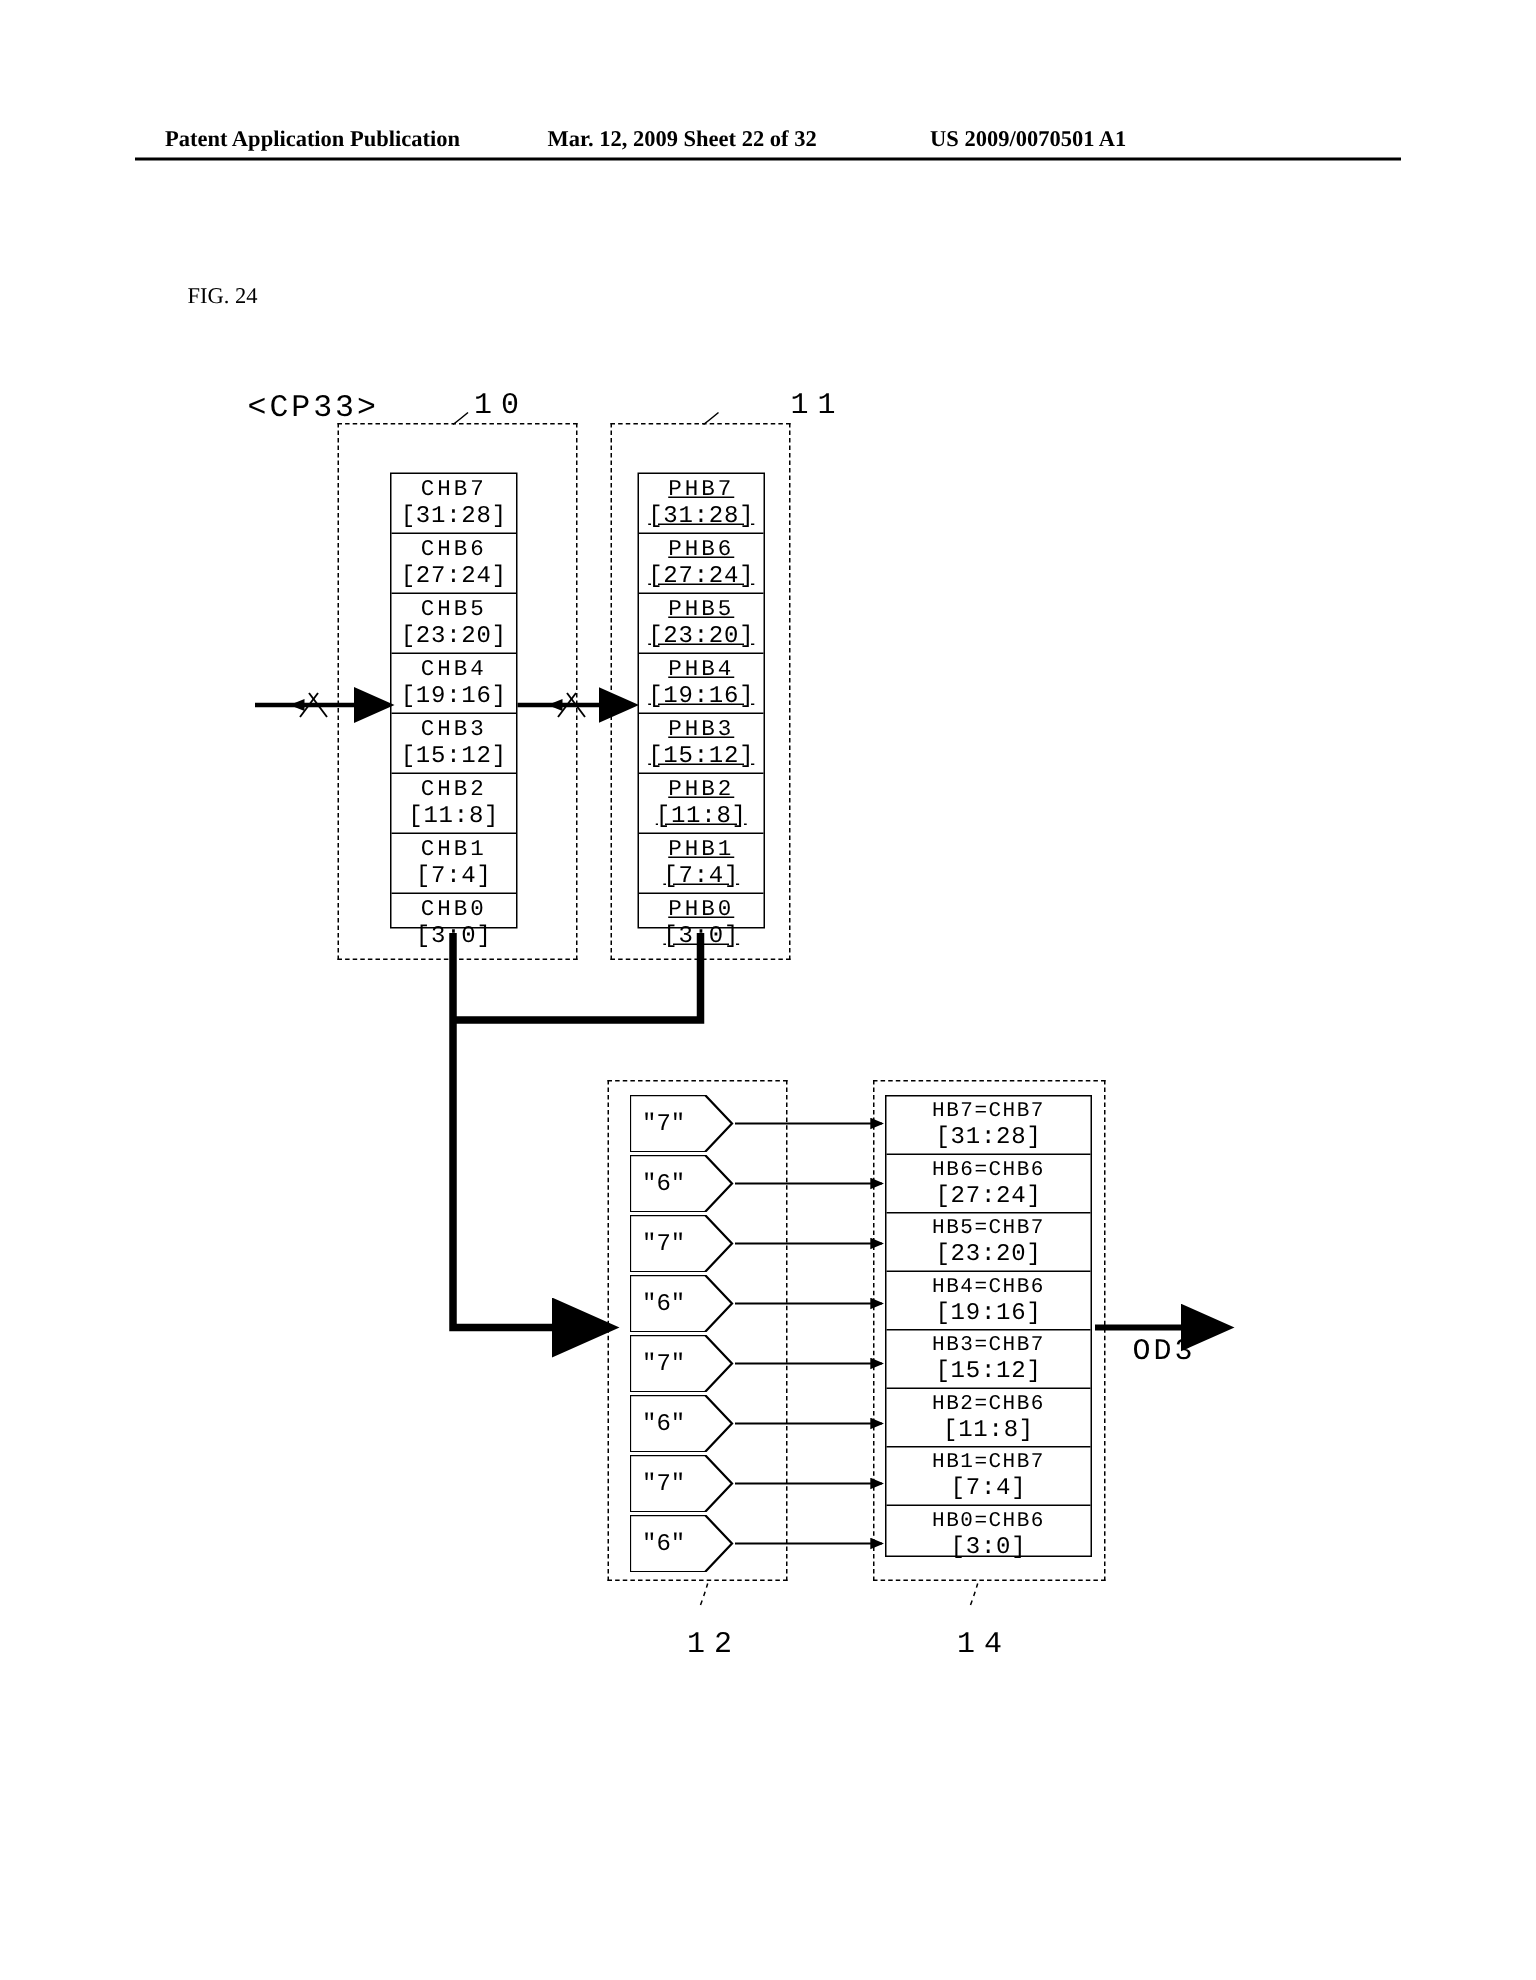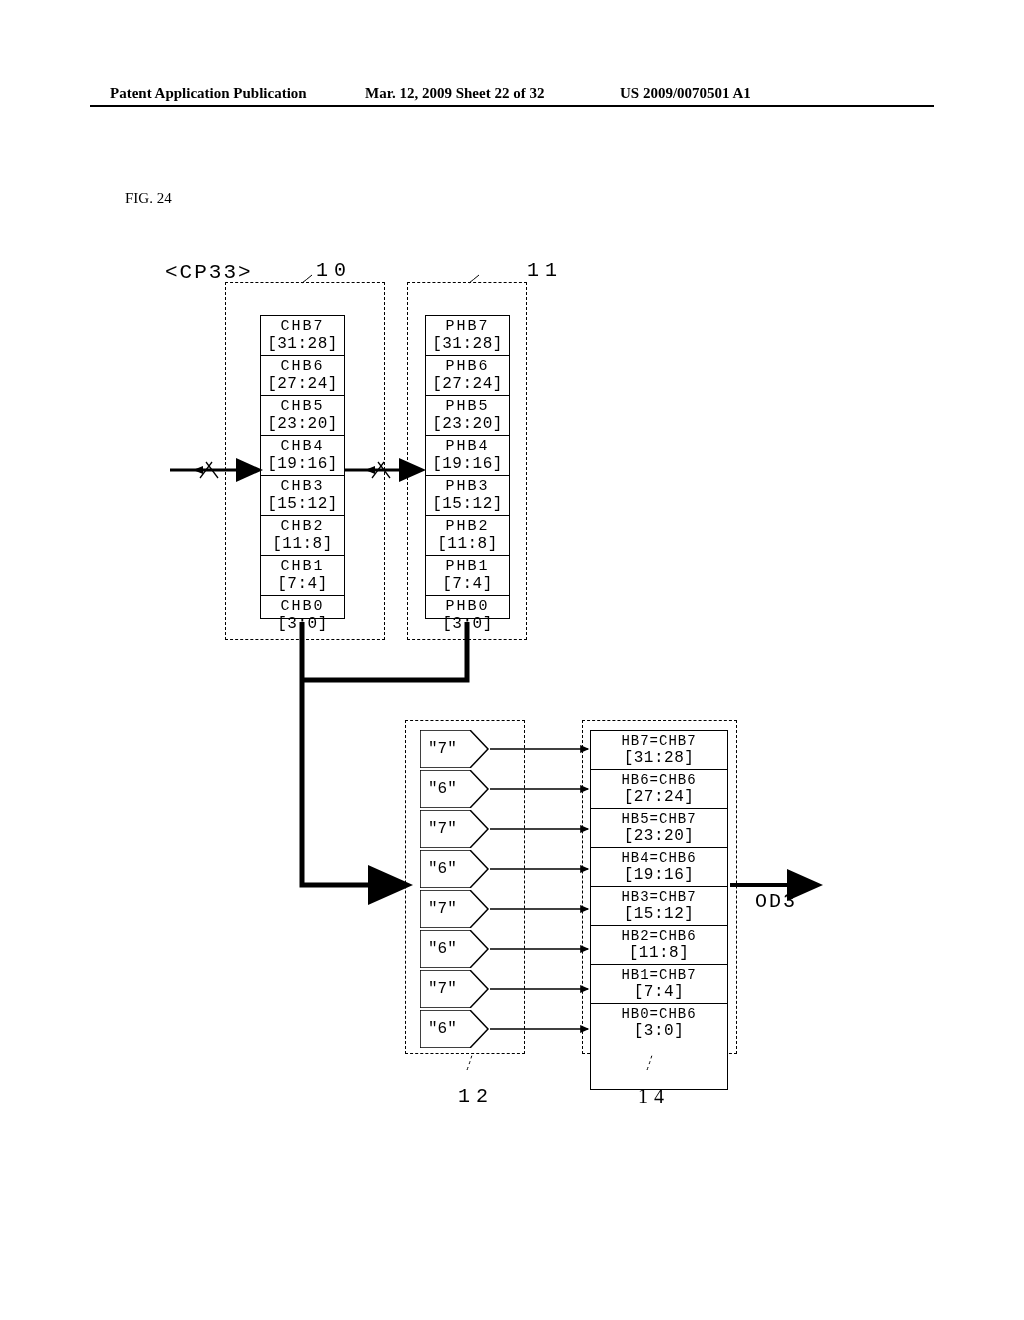--- a/index.html
+++ b/index.html
@@ -39,41 +39,41 @@
     position: absolute;
     top: 261px;
     left: 165px;
     font-family: Liberation Mono, monospace;
     letter-spacing: 2px;
     font-size: 21px;
   }
   .ref10 { position: absolute; top: 259px; left: 316px; font-family: "Courier New", monospace; font-size: 20px; letter-spacing: 6px; }
   .ref11 { position: absolute; top: 259px; left: 483px; font-family: "Courier New", monospace; font-size: 20px; letter-spacing: 6px; margin-left: 44px; }
   .ref12 { position: absolute; top: 1085px; left: 458px; font-family: "Courier New", monospace; font-size: 20px; letter-spacing: 6px; }
-  .ref14 { position: absolute; top: 1085px; left: 638px; font-family: Liberation Serif, serif; font-size: 20px; letter-spacing: 6px; text-align: right; }
+  .ref14 { position: absolute; top: 1085px; left: 638px; font-family: Liberation Mono, monospace; font-size: 20px; letter-spacing: 6px; text-align: right; }
   .ido { position: absolute; top: 295px; left: 275px; font-family: "Courier New", monospace; font-size: 18px; letter-spacing: 2px; margin-top: 28px; }
   .od3 { position: absolute; top: 870px; left: 755px; font-family: "Courier New", monospace; font-size: 20px; letter-spacing: 2px; margin-top: 20px; }
 
   .dashed-box {
     position: absolute;
     border: 1.5px dashed #000;
   }
   .box10 { top: 282px; left: 225px; width: 160px; height: 358px; }
   .box11 { top: 282px; left: 407px; width: 120px; height: 358px; }
   .box12 { top: 720px; left: 405px; width: 120px; height: 334px; }
   .box14 { top: 720px; left: 582px; width: 155px; height: 334px; }
 
   .reg-col {
     position: absolute;
     border: 1.5px solid #000;
     background: #fff;
   }
   .reg10 { top: 315px; left: 260px; width: 85px; height: 304px; }
-  .reg11 { top: 315px; left: 425px; width: 85px; height: 304px; }
-  .reg14 { top: 730px; left: 590px; width: 138px; height: 360px; }
+  .reg11 { top: 315px; left: 425px; width: 85px; height: 304px; text-decoration: underline; }
+  .reg14 { top: 730px; left: 590px; width: 138px; height: 308px; }
 
   .reg-row {
     border-top: 1.5px solid #000;
     width: 100%;
     font-family: "Courier New", monospace;
     font-size: 13px;
     text-align: center;
     letter-spacing: 0.5px;
   }
   .reg-row:first-child { border-top: none; }

